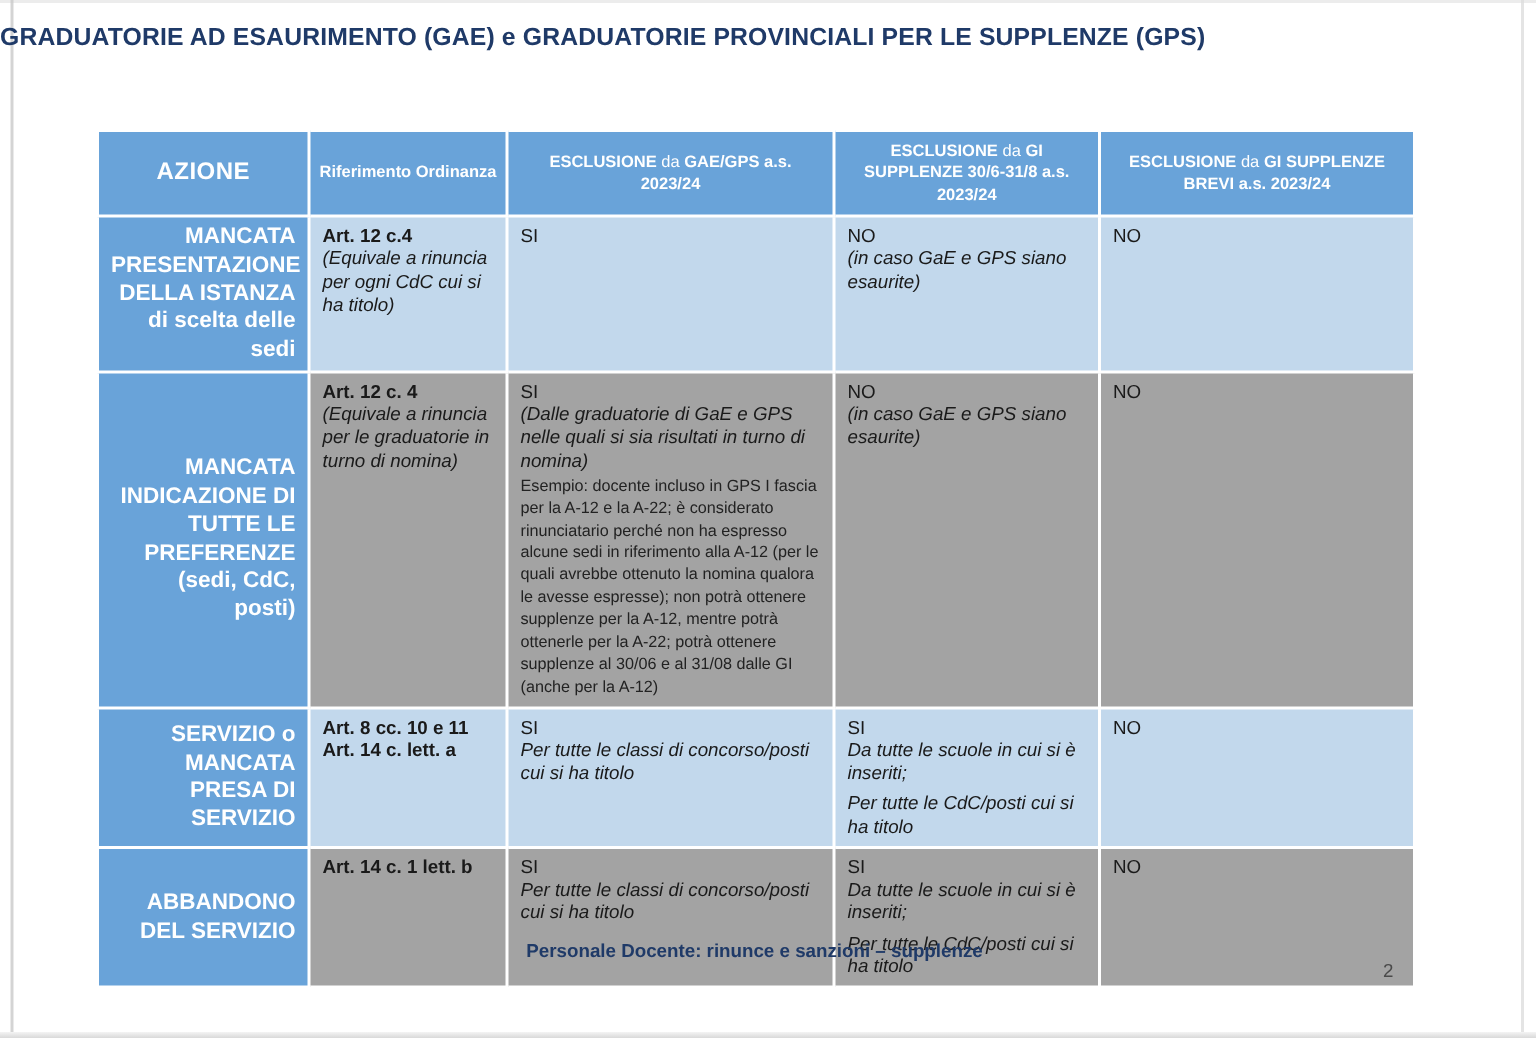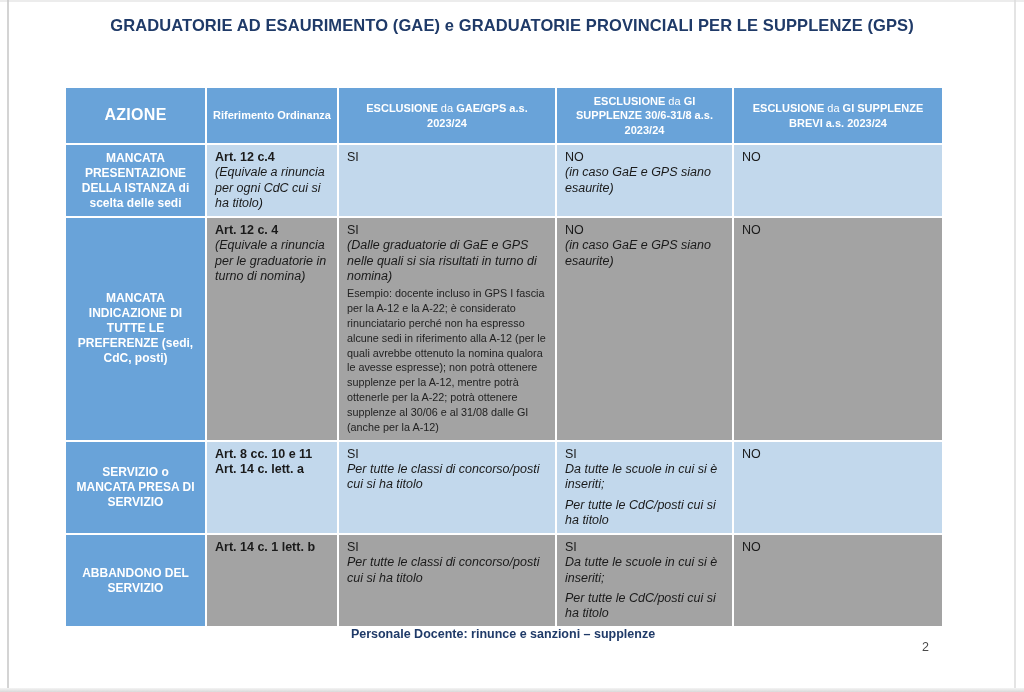--- a/index.html
+++ b/index.html
@@ -13,21 +13,21 @@
   .page { position: absolute; inset: 0; background: #ffffff; }
 
   
   .frame-left   { position: absolute; left: 7px;  top: 0; width: 2px; height: 692px; background: #c9c9c9; opacity: .8; }
   .frame-right  { position: absolute; right: 8px; top: 0; width: 2px; height: 692px; background: #dddddd; opacity: .8; }
   .frame-bottom { position: absolute; left: 0; bottom: 0; width: 1024px; height: 4px; background: linear-gradient(#f4f4f4, #d9d9d9); }
   .frame-top    { position: absolute; left: 0; top: 0; width: 1024px; height: 2px; background: #ececec; }
 
   .title {
     position: absolute; left: 0; top: 16px; width: 1024px;
-    text-align: center; font-size: 16.5px; font-weight: bold;
+    font-size: 16.5px; font-weight: bold;
     color: #1f3a68; letter-spacing: .1px;
   }
   .subtitle {
     position: absolute; left: 0; top: 55px; width: 1024px;
     text-align: center; font-size: 13px; font-weight: bold;
     color: #1f3a68; letter-spacing: .1px;
   }
 
   table.grid {
     position: absolute; left: 64px; top: 86px;
@@ -36,21 +36,21 @@
   }
   table.grid td, table.grid th { border: 2px solid #ffffff; }
 
   
   th.hcell, td.azione {
     background: #69a3d9; color: #ffffff; text-align: center; vertical-align: middle;
   }
   th.hcell { font-size: 11px; font-weight: bold; line-height: 1.3; padding: 4px 6px; }
   th.hcell.big { font-size: 16px; letter-spacing: .3px; }
   th.hcell .hreg { font-weight: normal; }
-  td.azione { font-size: 12px; font-weight: bold; line-height: 1.25; padding: 4px 8px; }
+  td.azione { font-size: 15px; font-weight: bold; line-height: 1.25; padding: 4px 8px; text-align: right; }
 
   
   td.cell { vertical-align: top; padding: 5px 8px 5px 8px; color: #1a1a1a; font-size: 12.5px; line-height: 1.22; }
   tr.band-a td.cell { background: #c2d8ec; }
   tr.band-b td.cell { background: #a3a3a3; }
 
   .art  { font-weight: bold; }
   .note { font-style: italic; }
   .note + .note { margin-top: 5px; }
   .verdict { font-weight: normal; }

